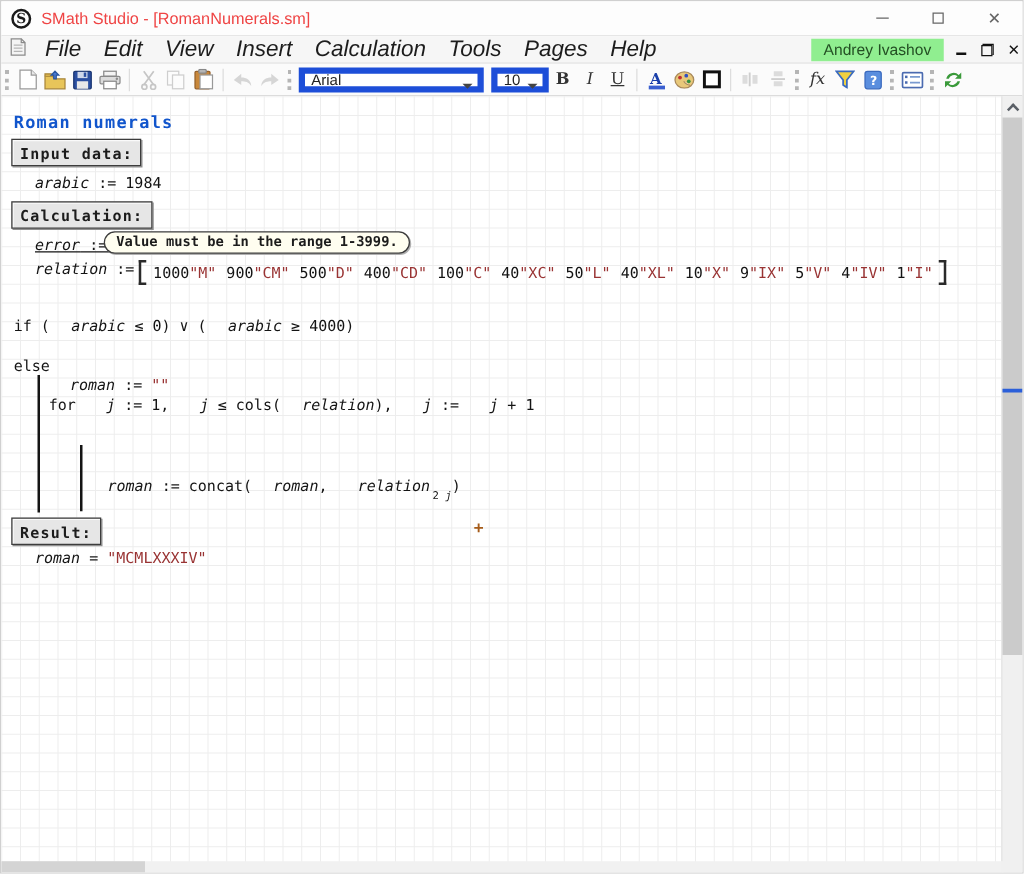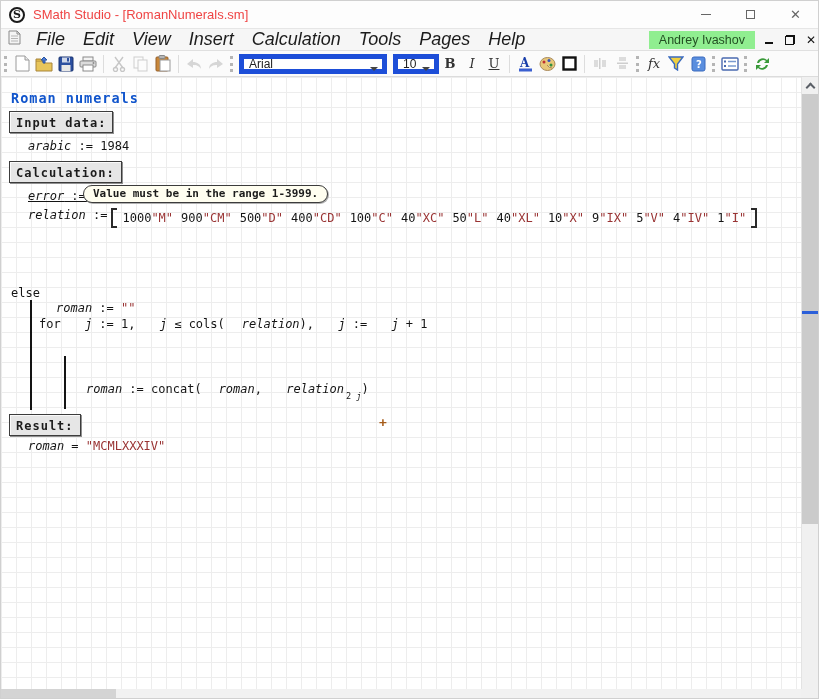--- a/index.html
+++ b/index.html
@@ -346,20 +346,21 @@
             <span class="mstr">"IV"</span>
           </span>
           <span class="mcol">
             <span class="mnum">1</span>
             <span class="mstr">"I"</span>
           </span>
         </span>
       <span class="bracket br"></span>
     </div>
 
+    <div class="ws-item" style="left:10px; top:177px;"><span class="tk tk-kw">if </span><span class="tk tk-pl">(</span><span class="tk tk-var">arabic</span><span class="tk tk-pl"> ≤ 0</span><span class="tk tk-pl">) ∨ (</span><span class="tk tk-var">arabic</span><span class="tk tk-pl"> ≥ 4000</span><span class="tk tk-pl">)</span></div>
     <div class="ws-item" style="left:10px; top:209px;"><span class="tk tk-kw">else</span></div>
 
     <div class="bar" style="left:29px; top:223px; height:110px;"></div>
     <div class="ws-item" style="left:38px; top:224px;"><span class="tk tk-var">roman</span><span class="tk tk-op"> := </span><span class="tk tk-str">""</span></div>
     <div class="ws-item" style="left:38px; top:240px;"><span class="tk tk-kw">for </span><span class="tk tk-var">j</span><span class="tk tk-pl"> := 1, </span><span class="tk tk-var">j</span><span class="tk tk-pl"> ≤ </span><span class="tk tk-kw">cols</span><span class="tk tk-pl">(</span><span class="tk tk-var">relation</span><span class="tk tk-pl">), </span><span class="tk tk-var">j</span><span class="tk tk-op"> := </span><span class="tk tk-var">j</span><span class="tk tk-pl"> + 1</span></div>
 
     <div class="bar" style="left:63px; top:279px; height:53px;"></div>
     <div class="ws-item" style="left:68px; top:305px;"><span class="tk tk-var">roman</span><span class="tk tk-op"> := </span><span class="tk tk-kw">concat</span><span class="tk tk-pl">(</span><span class="tk tk-var">roman</span><span class="tk tk-pl">, </span><span class="tk tk-var">relation</span><span class="tk tk-sub">2 </span><span class="tk tk-subv">j</span><span class="tk tk-pl">)</span></div>
 
     <div class="ws-item ws-label" style="left:8px; top:337px;">Result:</div>

